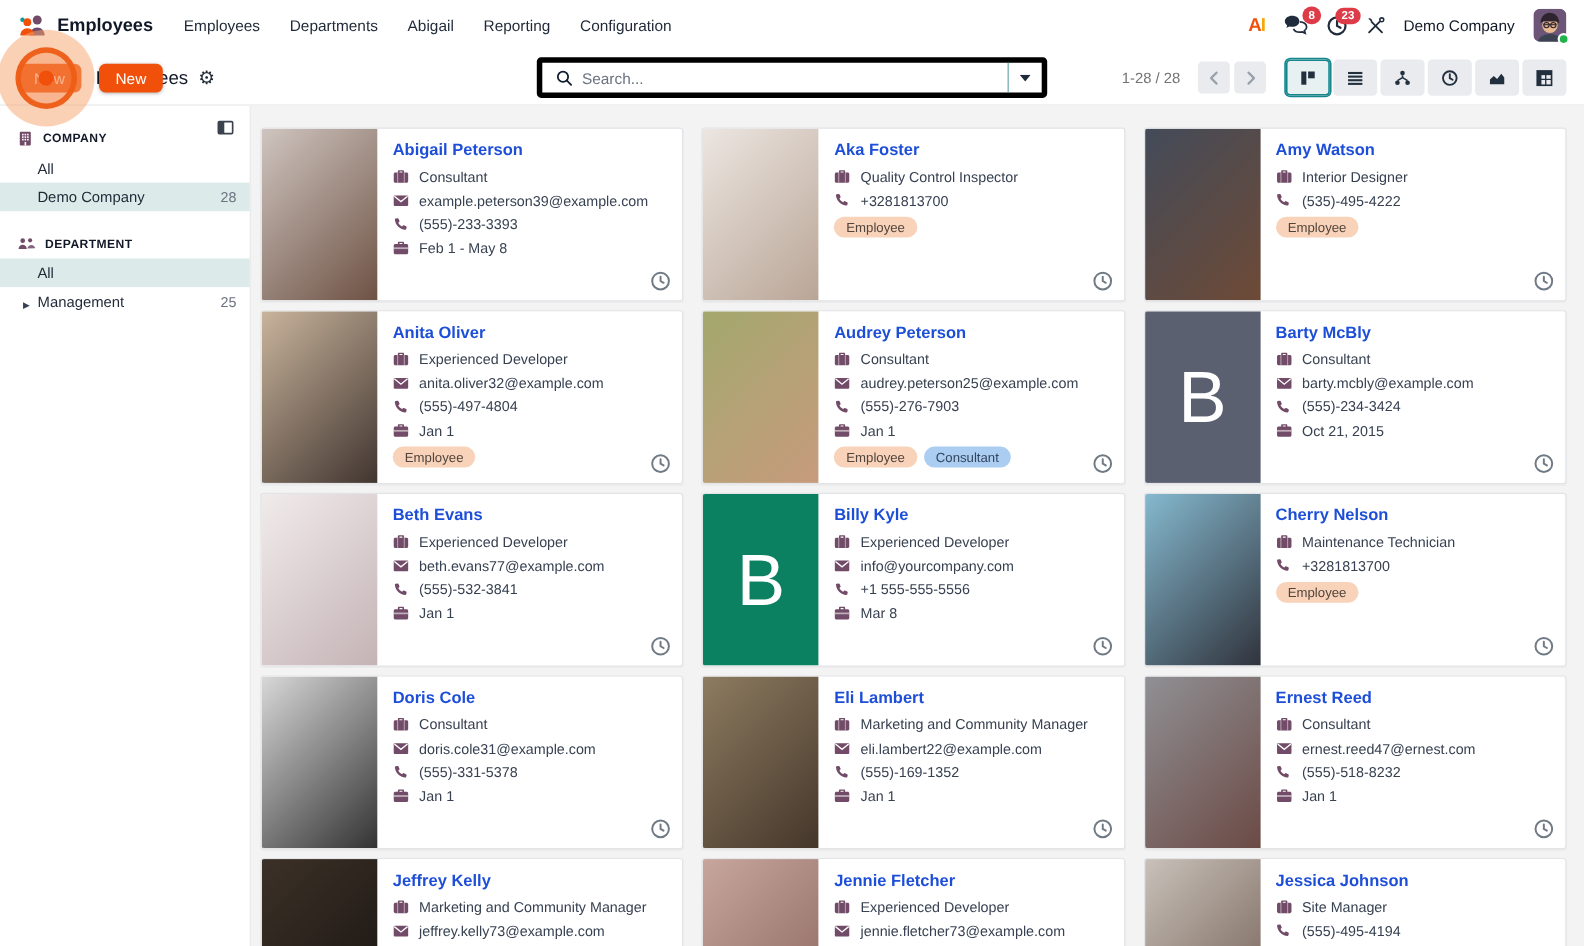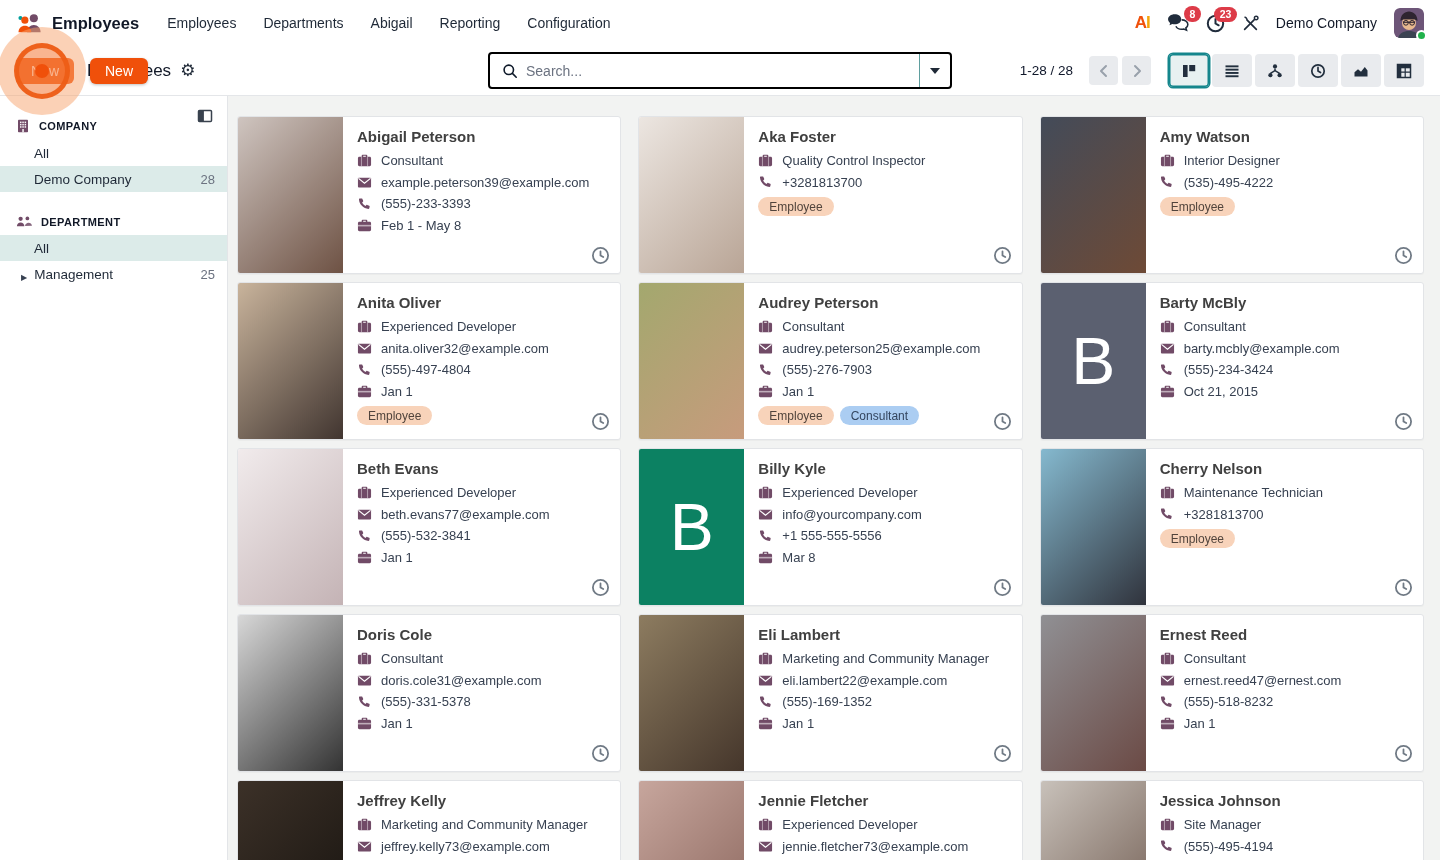--- a/index.html
+++ b/index.html
@@ -35,29 +35,29 @@
   .ring{position:absolute;left:0;top:0;transform:translate(-50%,-50%);border-radius:50%;}
   .ring-outer{width:88px;height:88px;background:rgba(247,164,110,.5);}
   .ring-mid{width:56px;height:56px;background:rgba(240,80,10,.22);border:5px solid rgba(238,94,22,.95);}
   .ring-dot{width:14px;height:14px;background:#F0500A;}
   .page-title{font-size:17px;color:#111827;margin-left:13px;}
   .ghost-new{position:absolute;left:74px;top:50%;transform:translateY(-50%);z-index:2;
     box-shadow:0 1px 3px rgba(0,0,0,.25);}
   .gear{font-size:17px;color:#1f2937;margin-left:9px;cursor:pointer;line-height:1;}
 
   .cb-center{position:absolute;left:50%;transform:translateX(-50%);width:464px;height:37px;
-    border:2px solid #000000;border-radius:4px;display:flex;align-items:center;background:#fff;}
+    border:5px solid #000000;border-radius:4px;display:flex;align-items:center;background:#fff;}
   .search-icon{margin:0 8px 0 12px;display:flex;}
   .search-input{flex:1;border:none;outline:none;font-size:14px;color:#1f2937;font-family:inherit;background:transparent;}
   .search-input::placeholder{color:#6b7280;}
   .search-caret{width:31px;align-self:stretch;border-left:1px solid #5f9e9e;display:flex;
     align-items:center;justify-content:center;cursor:pointer;}
 
   .cb-right{margin-left:auto;display:flex;align-items:center;}
-  .pager{font-size:13.5px;color:#0f172a;margin-right:12px;}
+  .pager{font-size:13.5px;color:#737373;margin-right:12px;}
   .pgbtn{width:29px;height:29px;border:none;border-radius:4px;background:#e9ebee;display:flex;
     align-items:center;justify-content:center;cursor:pointer;margin-left:4px;}
   .switcher{display:flex;gap:3px;margin-left:18px;}
   .vbtn{width:40px;height:33px;border:none;border-radius:4px;background:#e9ebee;display:flex;
     align-items:center;justify-content:center;cursor:pointer;position:relative;}
   .vbtn.active{background:#e7f1f1;box-shadow:0 0 0 1.5px #14868C inset, 0 0 0 1.5px #14868C;}
   .vicon{display:flex;}
 
   
   .workspace{display:flex;height:764px;overflow:hidden;}
@@ -72,21 +72,21 @@
   .sp-item .caret{font-size:8px;color:#374151;margin:0 7px 0 -13px;}
   .sp-count{margin-left:auto;color:#6b7280;font-size:13px;}
 
   .kanban{flex:1;background:#f2f3f2;padding:20px 16px 0 9px;overflow:hidden;
     display:grid;grid-template-columns:repeat(3,1fr);gap:8px 17px;grid-auto-rows:158px;align-content:start;}
   .card{background:#fff;border:1px solid #e2e4e7;border-radius:3px;display:flex;overflow:hidden;
     position:relative;cursor:pointer;box-shadow:0 1px 1px rgba(0,0,0,.03);}
   .card-img{width:105px;flex:none;display:flex;align-items:center;justify-content:center;}
   .initial{font-size:66px;color:#fff;font-weight:500;line-height:1;}
   .card-body{flex:1;min-width:0;padding:11px 12px 8px 14px;}
-  .card-name{font-size:15px;font-weight:700;color:#404040;margin-bottom:5px;white-space:nowrap;overflow:hidden;}
+  .card-name{font-size:15px;font-weight:700;color:#1d4ed8;margin-bottom:5px;white-space:nowrap;overflow:hidden;}
   .info-row{display:flex;align-items:center;gap:9px;font-size:13px;color:#374151;
     line-height:21.5px;white-space:nowrap;overflow:hidden;}
   .cicon{width:15px;display:flex;justify-content:center;flex:none;}
   .tags{margin-top:4px;display:flex;gap:6px;}
   .tag{font-size:12px;padding:2.5px 11px;border-radius:20px;font-weight:500;}
   .tag-orange{background:#f8d3ba;color:#51443c;}
   .tag-blue{background:#abcdf2;color:#33455e;}
   .activity-clock{position:absolute;right:10px;bottom:8px;display:flex;cursor:pointer;}
 </style>
 </head>

